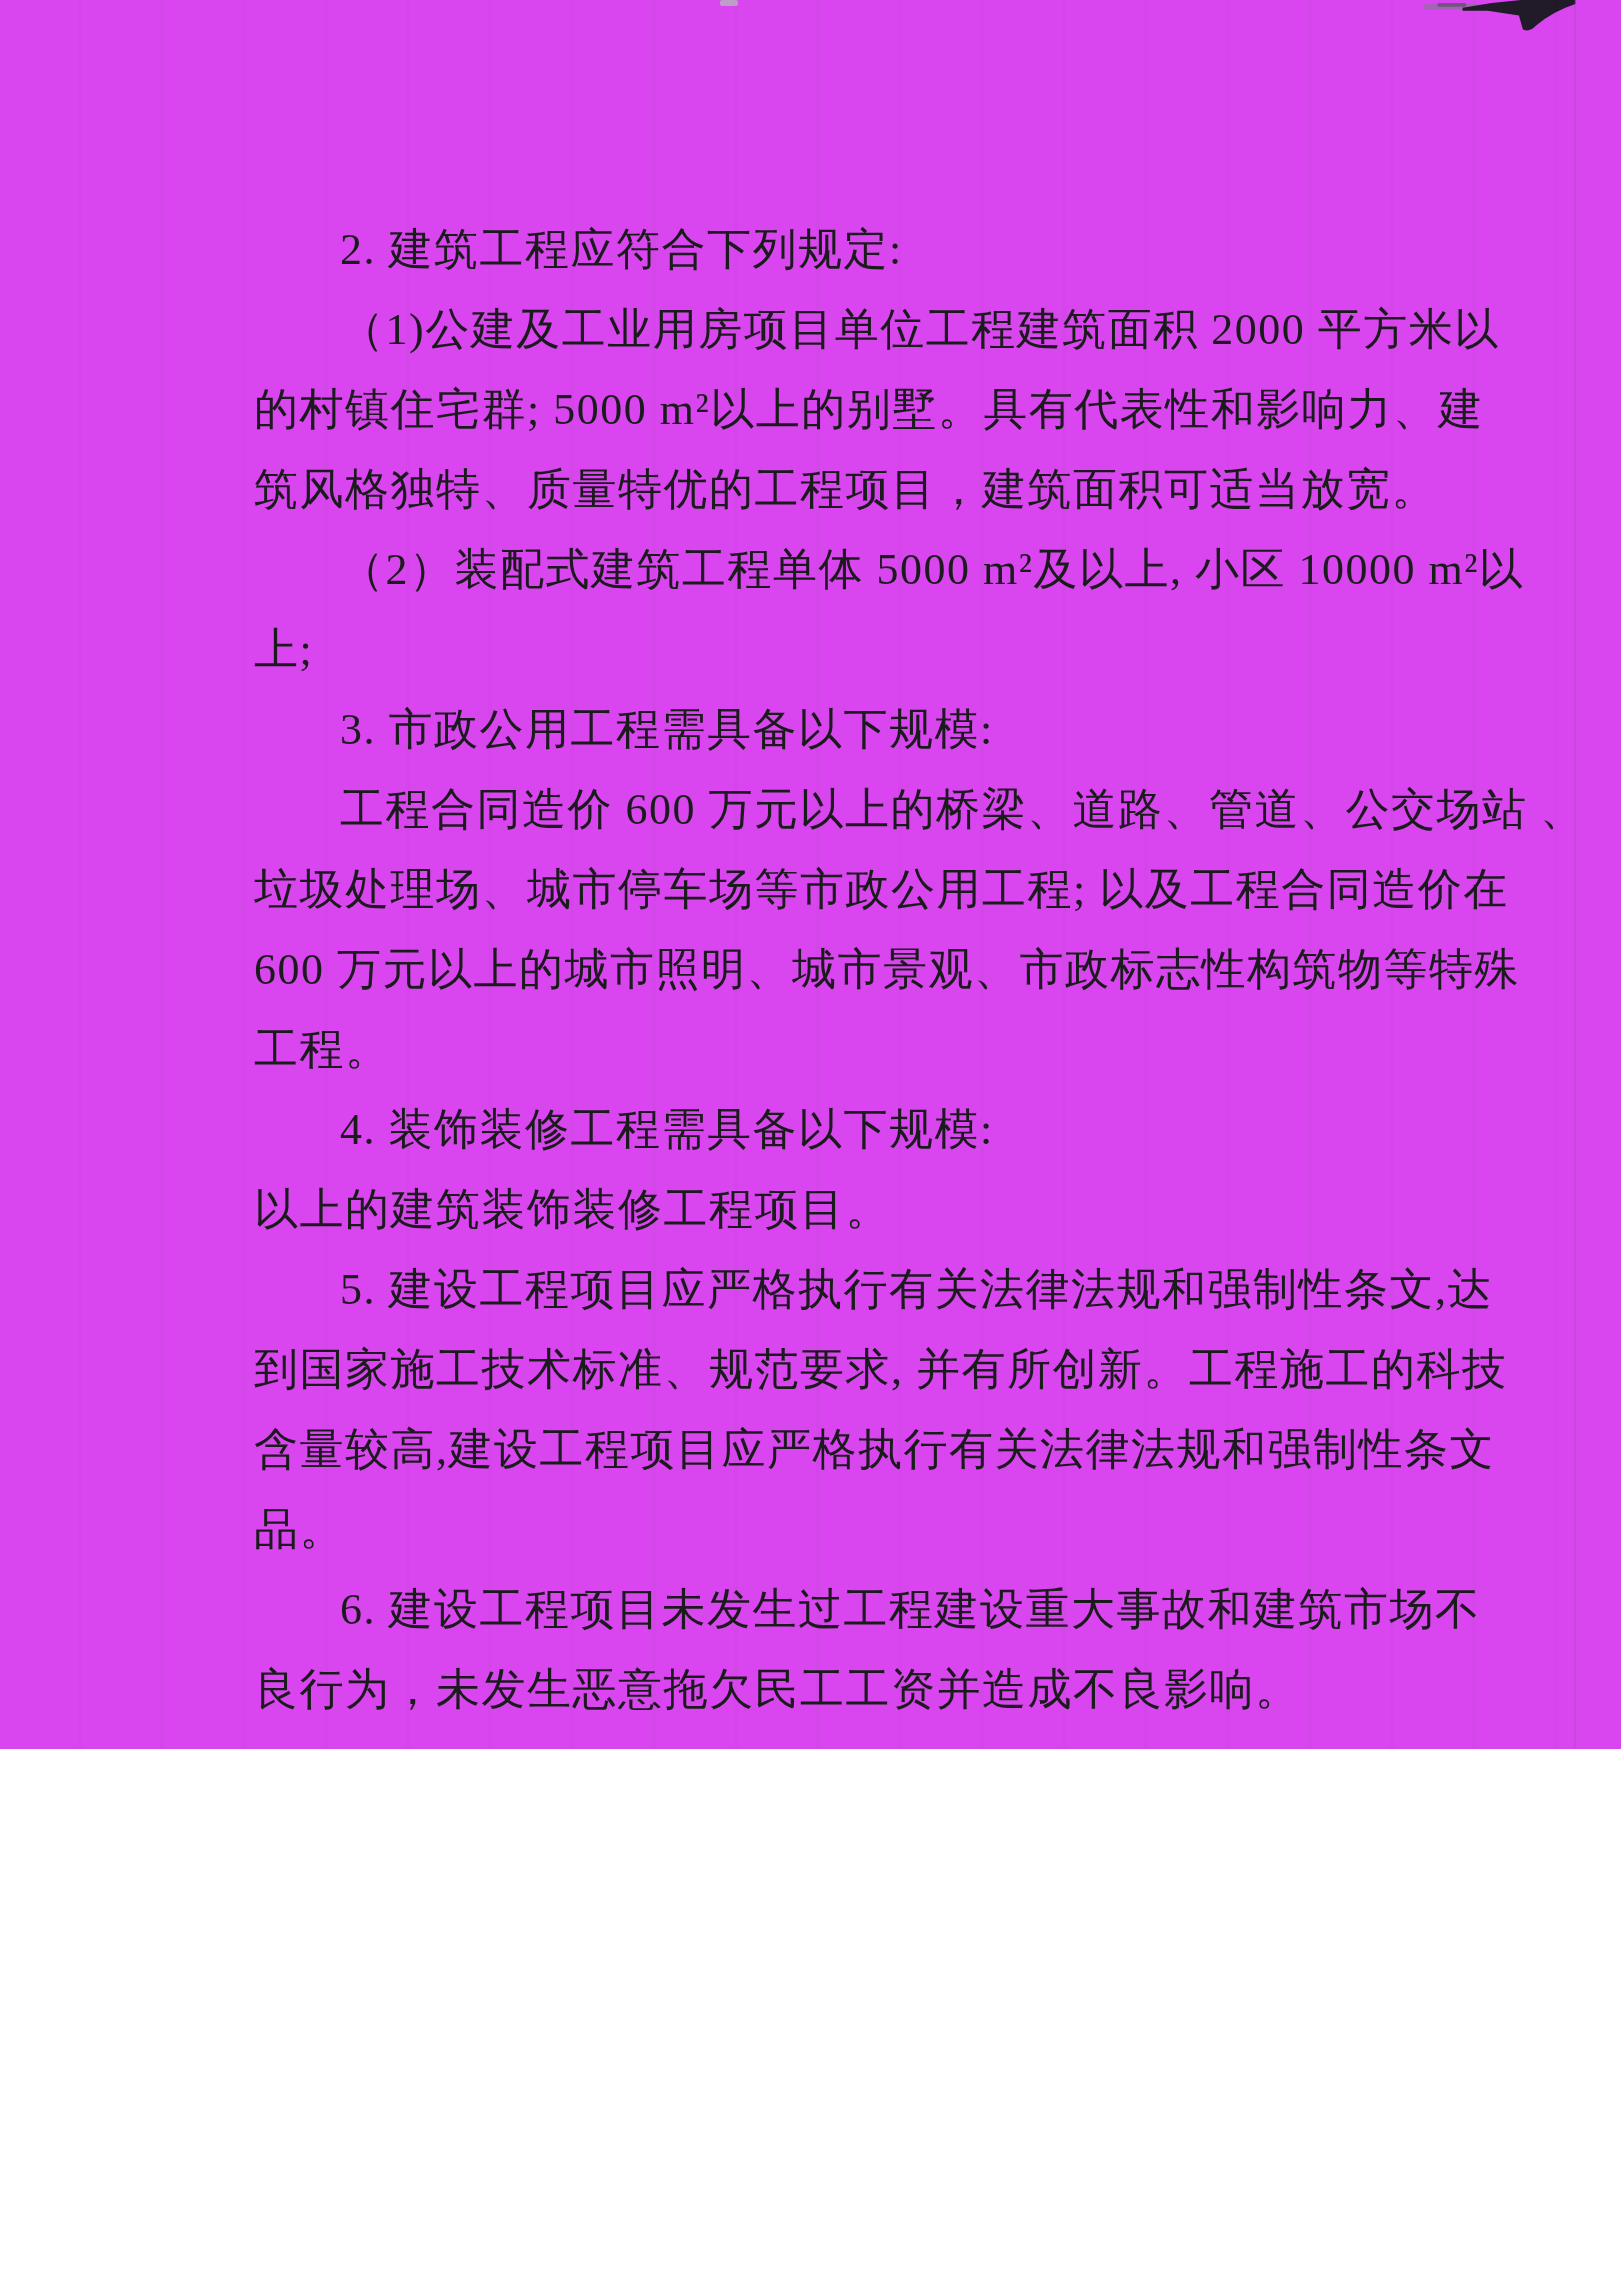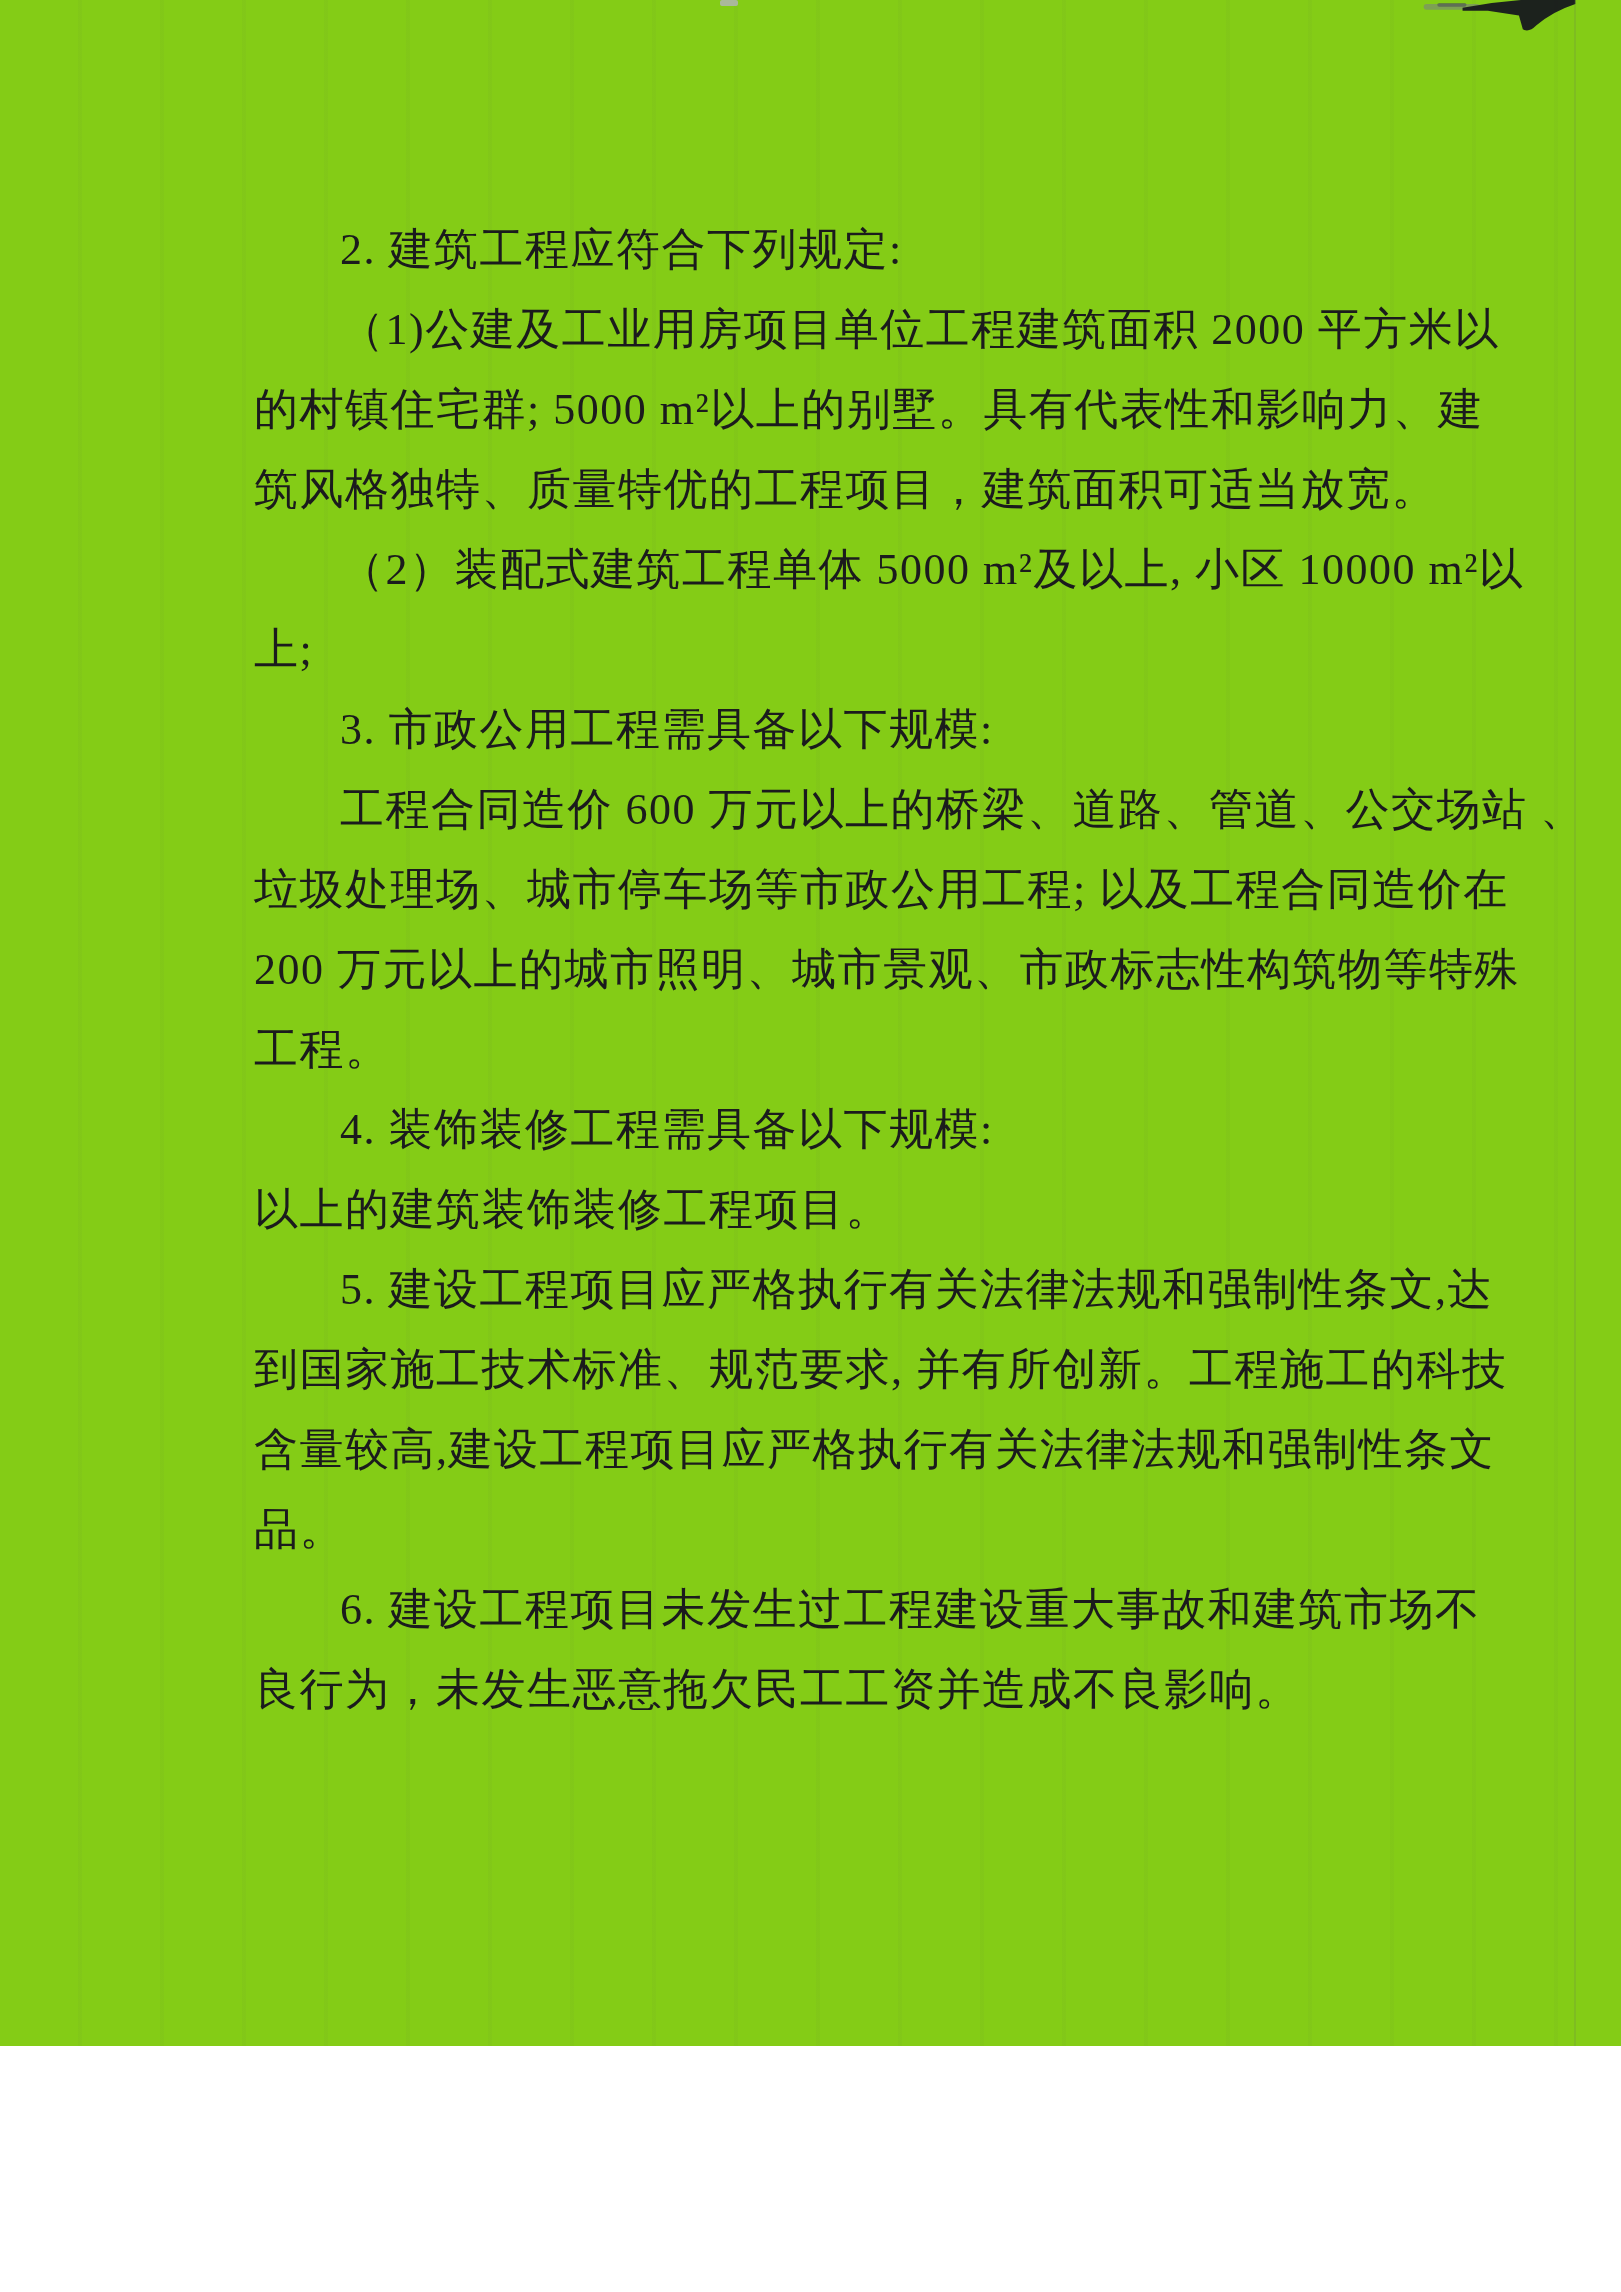--- a/index.html
+++ b/index.html
@@ -3,22 +3,22 @@
 <meta charset="utf-8">
 <style>
   html, body {
     margin: 0;
     padding: 0;
     background: #ffffff;
   }
   .page {
     position: relative;
     width: 1621px;
-    height: 2046px;
-    background: #84cc16;
+    height: 1749px;
+    background: #d946ef;
     overflow: hidden;
     font-family: "Liberation Serif", "DejaVu Serif", serif;
     color: #1b1b1d;
   }
   
   .streaks {
     position: absolute;
     inset: 0;
     background: repeating-linear-gradient(
       90deg,
@@ -107,21 +107,21 @@
   <div class="content">
     <div class="line indent">2. 建筑工程应符合下列规定:</div>
     <div class="line indent">（1)公建及工业用房项目单位工程建筑面积 2000 平方米以</div>
     <div class="line">的村镇住宅群; 5000 m²以上的别墅。具有代表性和影响力、建</div>
     <div class="line">筑风格独特、质量特优的工程项目，建筑面积可适当放宽。</div>
     <div class="line indent">（2）装配式建筑工程单体 5000 m²及以上, 小区 10000 m²以</div>
     <div class="line">上;</div>
     <div class="line indent">3. 市政公用工程需具备以下规模:</div>
     <div class="line indent">工程合同造价 600 万元以上的桥梁、道路、管道、公交场站 、</div>
     <div class="line">垃圾处理场、城市停车场等市政公用工程; 以及工程合同造价在</div>
-    <div class="line">200 万元以上的城市照明、城市景观、市政标志性构筑物等特殊</div>
+    <div class="line">600 万元以上的城市照明、城市景观、市政标志性构筑物等特殊</div>
     <div class="line">工程。</div>
     <div class="line indent">4. 装饰装修工程需具备以下规模:</div>
     <div class="line">以上的建筑装饰装修工程项目。</div>
     <div class="line indent">5. 建设工程项目应严格执行有关法律法规和强制性条文,达</div>
     <div class="line">到国家施工技术标准、规范要求, 并有所创新。工程施工的科技</div>
     <div class="line">含量较高,建设工程项目应严格执行有关法律法规和强制性条文</div>
     <div class="line">品。</div>
     <div class="line indent">6. 建设工程项目未发生过工程建设重大事故和建筑市场不</div>
     <div class="line">良行为，未发生恶意拖欠民工工资并造成不良影响。</div>
   </div>

